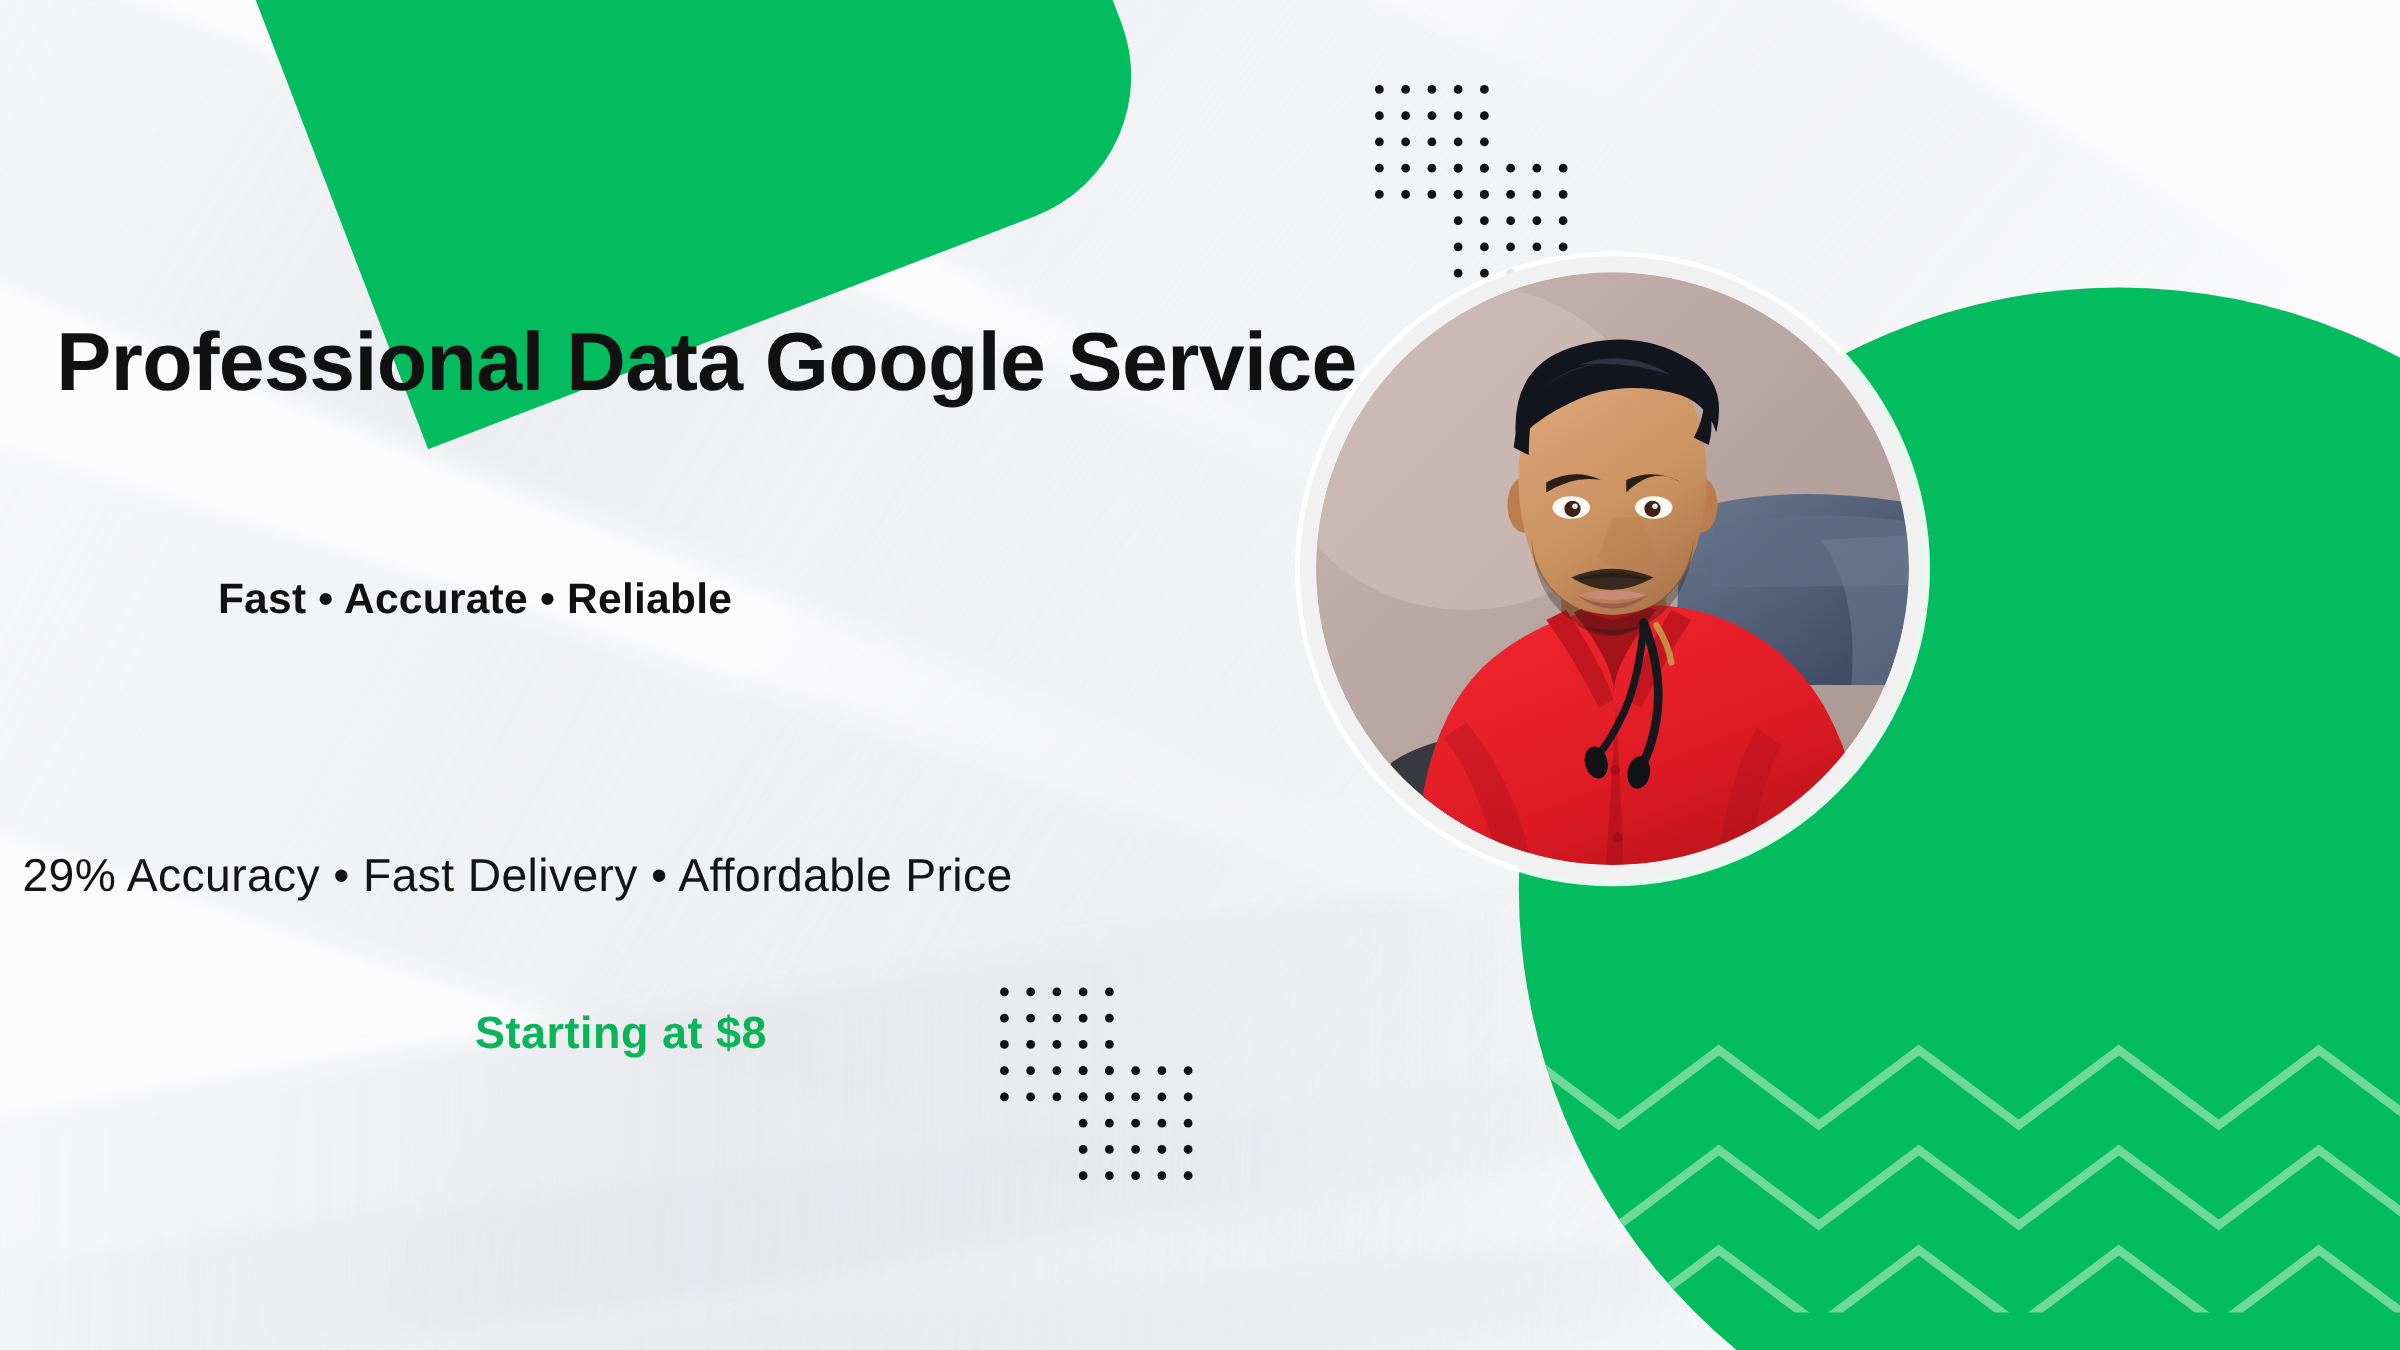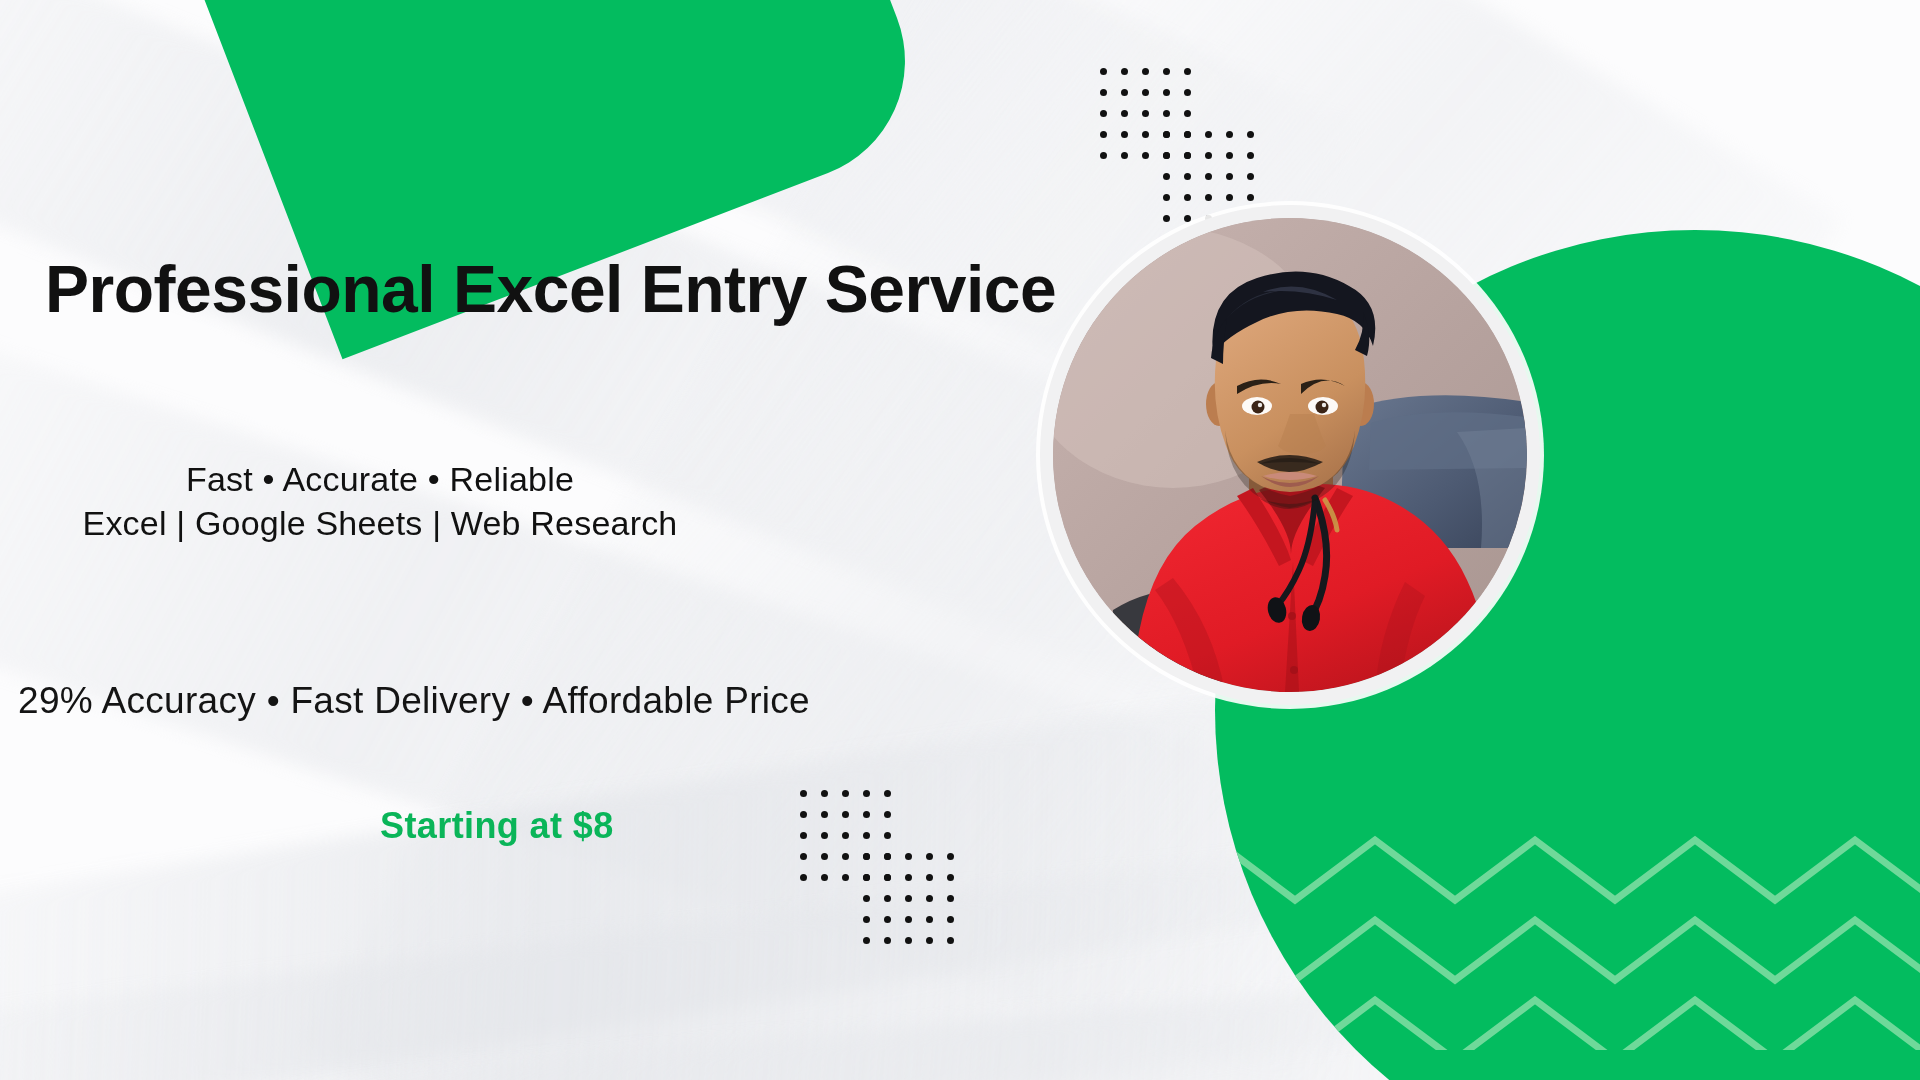--- a/index.html
+++ b/index.html
@@ -121,21 +121,21 @@
   }
   .sublines {
     position: absolute;
     left: 0px;
     top: 458px;
     width: 760px;
     text-align: center;
   }
   .subline {
     font-size: 34px;
-    font-weight: 400;
+    font-weight: 700;
     color: #111111;
     line-height: 1.28;
     white-space: nowrap;
     letter-spacing: 0.2px;
   }
   .tagline {
     position: absolute;
     left: 18px;
     top: 680px;
     font-size: 37px;
@@ -399,24 +399,23 @@
           <path d="M210 258 q28 -8 54 0 q-27 8 -54 0 Z" fill="#c98a79"></path>
 
           <path d="M172 212 q4 68 65 78 q61 -10 65 -78
                    q-6 54 -65 66 q-59 -12 -65 -66 Z" fill="#1d1812" opacity="0.3"></path>
           <path d="M206 280 q30 12 60 0 q-30 22 -60 0 Z" fill="#1d1812" opacity="0.35"></path>
         </g>
       </svg>
     </div>
   </div>
 
-  <div class="headline">Professional Excel Entry Service</div>
+  <div class="headline">Professional Data Google Service</div>
 
   <div class="sublines">
     <div class="subline">Fast • Accurate • Reliable</div>
-    <div class="subline">Excel | Google Sheets | Web Research</div>
   </div>
 
   <div class="tagline">29% Accuracy • Fast Delivery • Affordable Price</div>
 
   <div class="price">Starting at $8</div>
 
 </div>
 
 </body></html>

